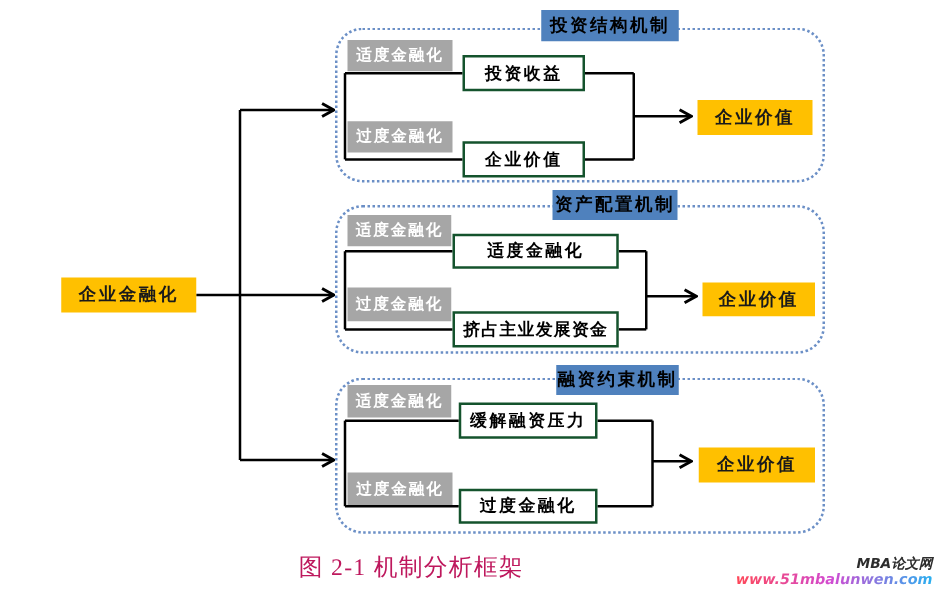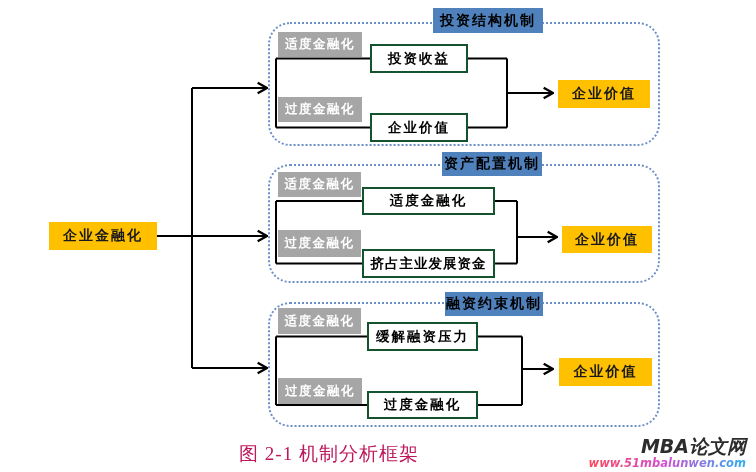--- a/index.html
+++ b/index.html
@@ -13,21 +13,21 @@
   .dashed-group{position:absolute;z-index:2;box-sizing:border-box;
         border:2px dotted #6b8fc6;border-radius:22px;background:transparent;}
   .header-blue{background:#4f81bd;color:#000000;font-size:14px;z-index:3;}
   .gray-label{background:#a6a6a6;color:#fff;font-size:12.5px;letter-spacing:1.5px;}
   .white-box{background:#fff;border:2px solid #14532d;color:#000;font-size:13.5px;}
   .orange-box{background:#ffc000;color:#1a1a1a;font-size:14px;}
   .caption{position:absolute;z-index:2;text-align:center;color:#be185d;
         font-family:"Liberation Serif","DejaVu Serif",serif;font-size:19px;letter-spacing:1px;}
   .watermark{position:absolute;right:10px;bottom:2px;z-index:2;text-align:right;
         font-style:italic;line-height:1.1;}
-  .wm-name{font-size:19px;font-weight:bold;color:#2d2d2d;}
+  .wm-name{font-size:11px;font-weight:bold;color:#2d2d2d;}
   .wm-url{font-size:11.5px;font-weight:bold;color:#c0399f;}
   @supports ((-webkit-background-clip:text) or (background-clip:text)){
     .wm-url{background:linear-gradient(90deg,#ff4757 0%,#d24bd2 48%,#29b0f0 100%);
       -webkit-background-clip:text;background-clip:text;color:transparent;}
   }
 </style>
 </head>
 <body>
 
 <div id="canvas">

